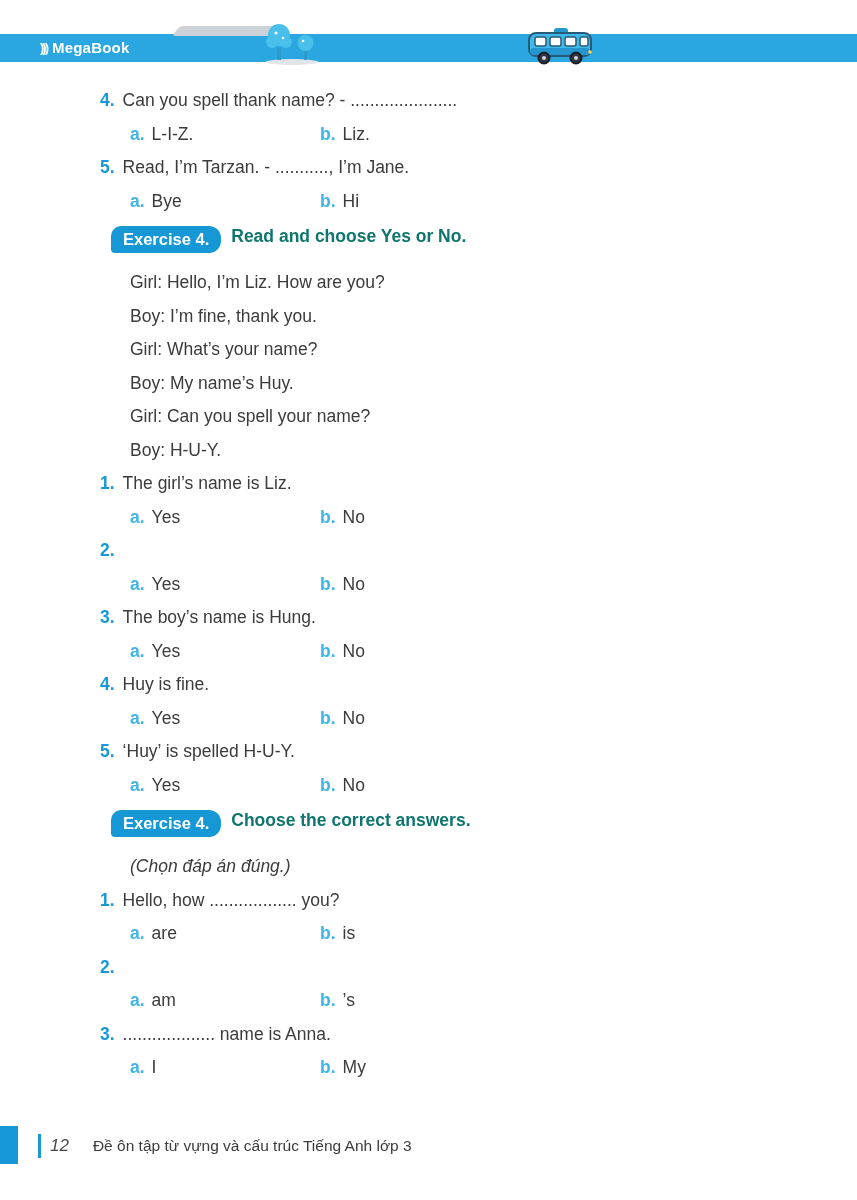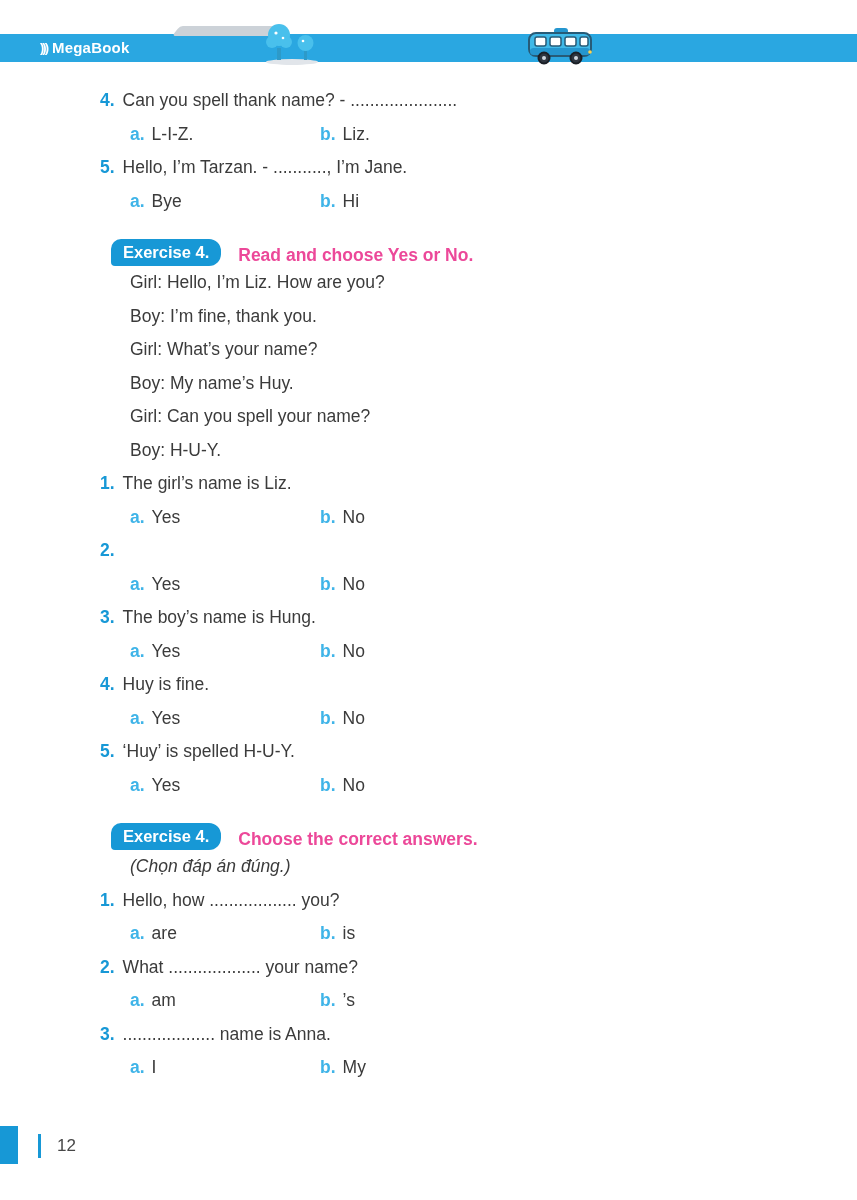--- a/index.html
+++ b/index.html
@@ -18,33 +18,33 @@
   .bus { position: absolute; left: 526px; top: 26px; }
 
   
   .content { position: absolute; left: 0; top: 84px; width: 100%; padding-left: 100px;
              font-size: 17.5px; color: #3b3b3b; }
   .row { height: 33.5px; display: flex; align-items: center; }
   .qnum { color: #1798d6; font-weight: bold; margin-right: 8px; flex: none; }
   .opts { padding-left: 30px; }
   .opt { width: 190px; display: inline-flex; align-items: center; flex: none; }
   .letter { color: #3fb4e8; font-weight: bold; margin-right: 7px; }
-  .ex-header { display: flex; align-items: flex-end; height: 40px; margin-top: 8px; padding-left: 11px; }
+  .ex-header { display: flex; align-items: flex-start; height: 40px; margin-top: 8px; padding-left: 11px; }
   .badge { background: #1798d6; color: #fff; font-weight: bold; font-size: 16.5px;
            padding: 4px 12px; border-radius: 10px 12px 12px 4px; flex: none; }
-  .ex-title { color: #ec4899; font-weight: bold; font-size: 17.5px; margin-left: 17px; }
+  .ex-title { color: #0f766e; font-weight: bold; font-size: 17.5px; margin-left: 10px; }
   .subtitle { font-style: italic; padding-left: 30px; }
   .dline { padding-left: 30px; }
 
   
   .footer { position: absolute; left: 0; top: 1124px; width: 100%; height: 44px;
             display: flex; align-items: center; }
   .corner-tab { position: absolute; left: 0; top: 2px; width: 18px; height: 38px; background: #1798d6; }
   .pagenum-bar { width: 3px; height: 24px; background: #1798d6; margin-left: 38px; flex: none; }
-  .pagenum { font-size: 17px; color: #474747; margin-left: 16px; }
+  .pagenum { font-size: 17px; color: #474747; margin-left: 9px; font-style: italic; }
   .footer-text { font-size: 15.5px; color: #3b3b3b; margin-left: 24px; }
 </style>
 </head>
 <body>
 
 <div class="page">
 
   <div class="topbar"></div>
   <div class="hill"></div>
   <div class="logo">
@@ -92,21 +92,21 @@
           <span>L-I-Z.</span>
         </span>
       <span class="opt">
           <span class="letter">b.</span>
           <span>Liz.</span>
         </span>
     </div>
 
     <div class="row">
       <span class="qnum">5.</span>
-      <span>Hello, I’m Tarzan. - ..........., I’m Jane.</span>
+      <span>Read, I’m Tarzan. - ..........., I’m Jane.</span>
     </div>
     <div class="row opts">
       <span class="opt">
           <span class="letter">a.</span>
           <span>Bye</span>
         </span>
       <span class="opt">
           <span class="letter">b.</span>
           <span>Hi</span>
         </span>
@@ -214,21 +214,20 @@
           <span>are</span>
         </span>
       <span class="opt">
           <span class="letter">b.</span>
           <span>is</span>
         </span>
     </div>
 
     <div class="row">
       <span class="qnum">2.</span>
-      <span>What ................... your name?</span>
     </div>
     <div class="row opts">
       <span class="opt">
           <span class="letter">a.</span>
           <span>am</span>
         </span>
       <span class="opt">
           <span class="letter">b.</span>
           <span>’s</span>
         </span>
@@ -248,15 +247,16 @@
           <span>My</span>
         </span>
     </div>
 
   </main>
 
   <div class="footer">
     <div class="corner-tab"></div>
     <div class="pagenum-bar"></div>
     <span class="pagenum">12</span>
+    <span class="footer-text">Đề ôn tập từ vựng và cấu trúc Tiếng Anh lớp 3</span>
   </div>
 
 </div>
 
 </body></html>

